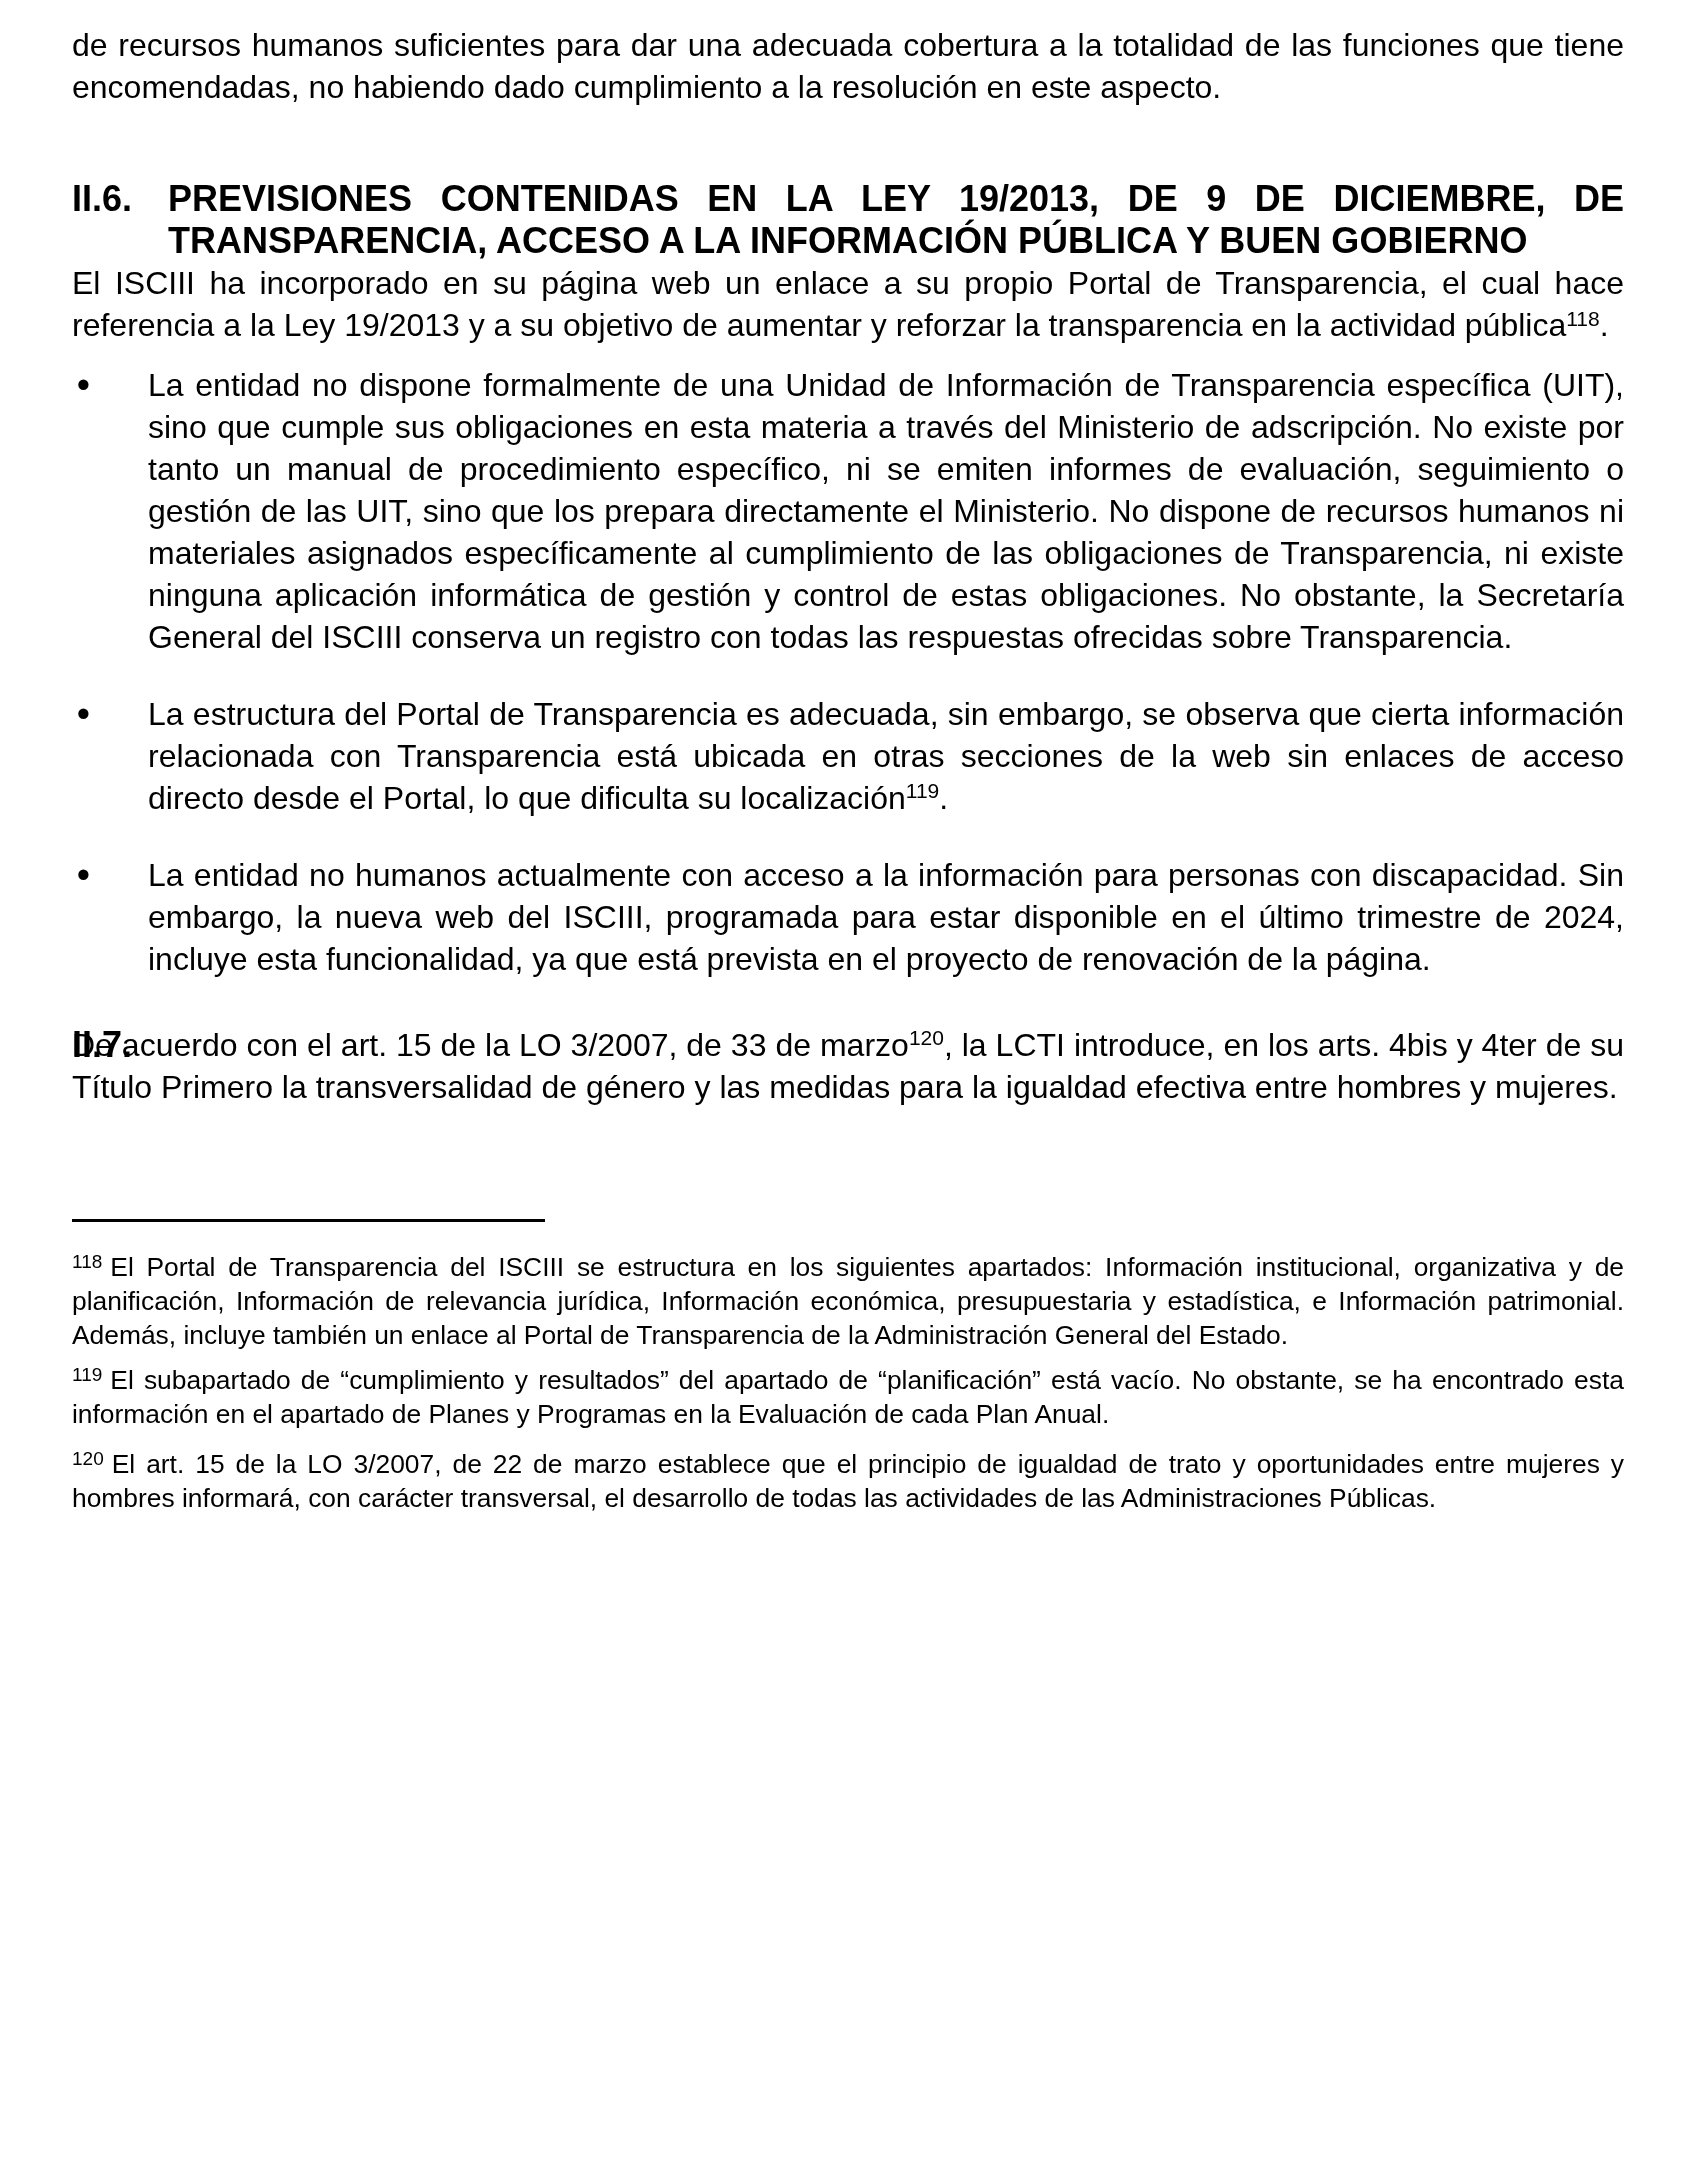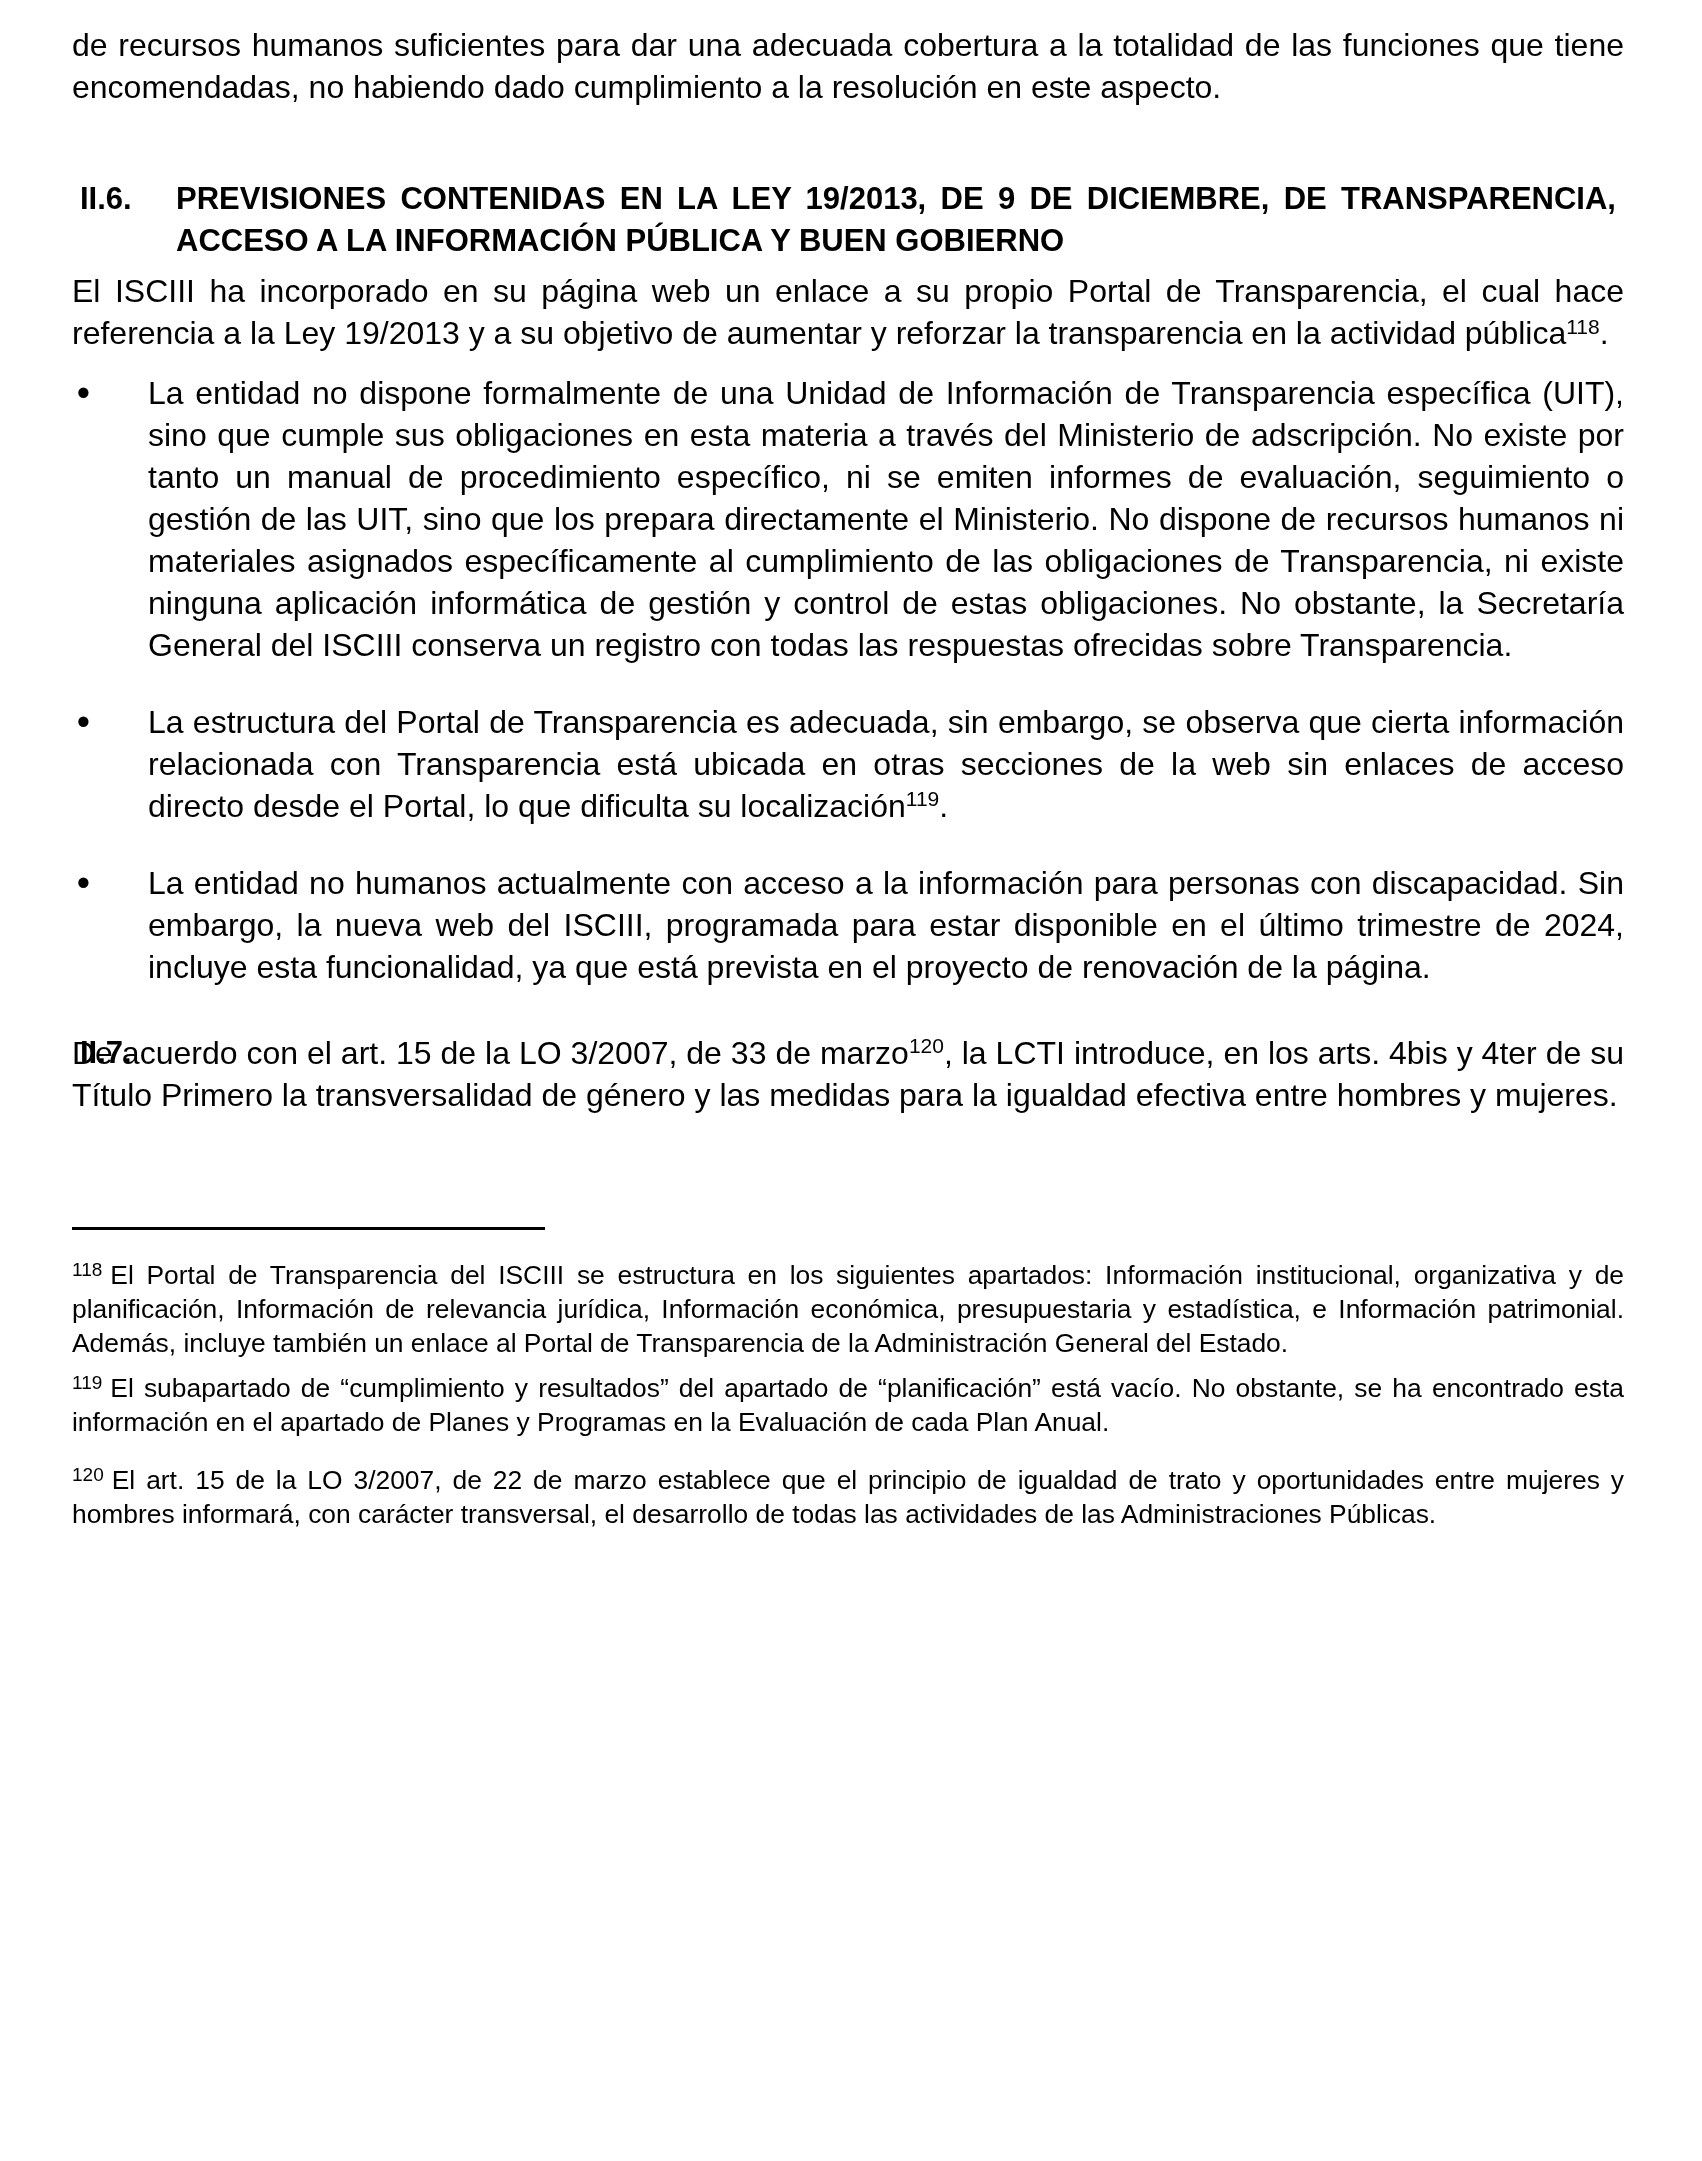--- a/index.html
+++ b/index.html
@@ -23,24 +23,24 @@
     line-height: 42px;
     text-align: justify;
   }
   p.para { margin: 0; }
   .mt-p  { margin-top: 38px; }
 
   .section-heading {
     position: relative;
     padding-left: 96px;
     font-weight: 700;
-    font-size: 31px;
+    font-size: 36px;
     line-height: 42px;
     text-align: justify;
-    margin: 8px;
+    margin: 0;
   }
   .section-heading .sec-num {
     position: absolute;
     left: 0; top: 0;
     font-weight: 700;
   }
   .heading-ii6 { margin-top: 70px; }
   .after-heading { margin-top: 50px; }
   .heading-ii7 { margin-top: 44px; }
   .after-heading-7 { margin-top: 48px; }
@@ -79,21 +79,21 @@
     margin: 0;
   }
   .footnote {
     font-size: 26.4px;
     line-height: 34px;
     text-align: justify;
     margin: 0;
   }
   .fn-first  { margin-top: 28px; }
   .fn-mid    { margin-top: 11.2px; }
-  .fn-last   { margin-top: 24px; }
+  .fn-last   { margin-top: 16px; }
   .fn-ref {
     font-size: 19px;
     line-height: 0;
     position: relative;
     top: -8px;
     margin-right: 8px;
   }
 </style>
 </head>
 <body>

